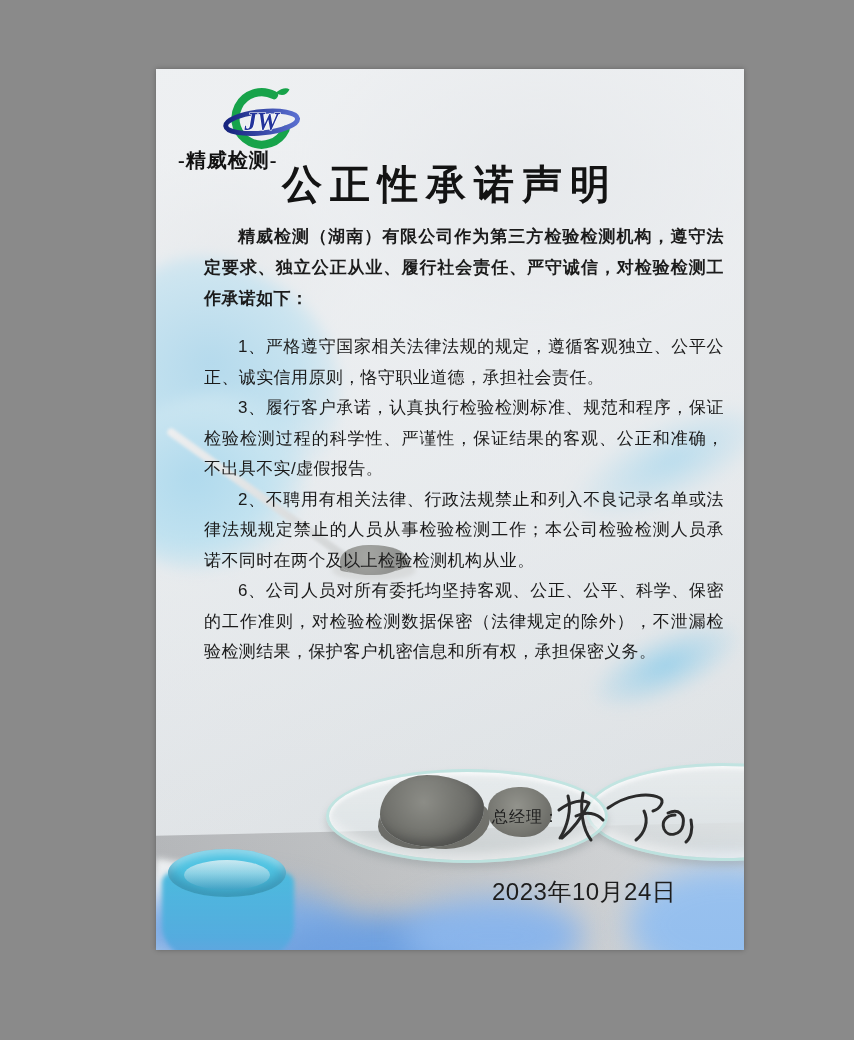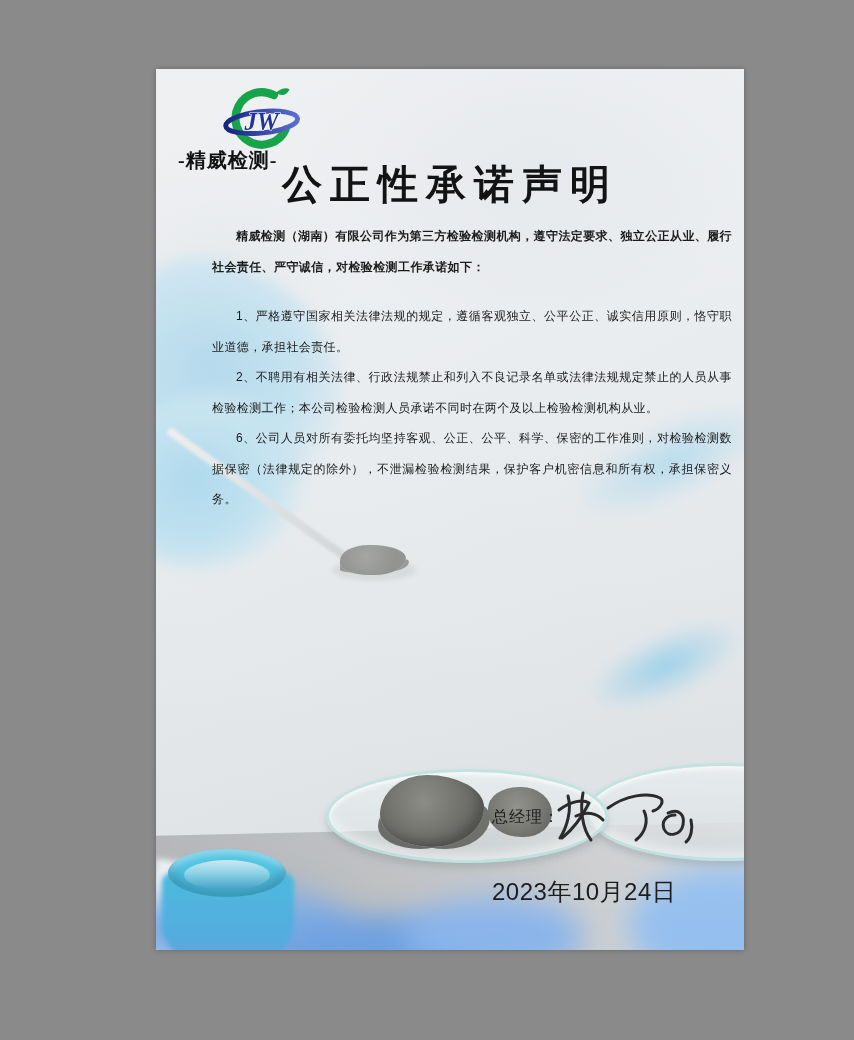--- a/index.html
+++ b/index.html
@@ -96,21 +96,21 @@
       rgba(235,238,240,0.22) 82%,
       rgba(235,238,240,0.12) 100%);}
   
   .txt{position:absolute;z-index:5;color:#1b1b1b;}
   .logo-box{left:48px;top:18px;width:112px;height:64px;}
   .brand{left:22px;top:78px;width:160px;
     font-family:"Liberation Serif",serif;font-weight:bold;font-size:20px;letter-spacing:1px;color:#121212;}
   .title{left:0;top:88px;width:100%;text-align:center;
     font-family:"Liberation Serif",serif;font-weight:bold;font-size:40px;
     letter-spacing:8px;color:#131313;white-space:nowrap;}
-  .textcol{left:56px;top:152px;width:520px;font-size:12px;line-height:30.5px;
+  .textcol{left:48px;top:152px;width:520px;font-size:17px;line-height:30.5px;
     text-align:justify;letter-spacing:0.4px;}
   .textcol p{margin:0;text-indent:2em;}
   .intro{font-weight:bold;margin-bottom:18px !important;line-height:31px;}
   .sign-label{left:336px;top:738px;font-size:16px;letter-spacing:1px;color:#1d1d1d;}
   .sig-svg{left:396px;top:714px;width:150px;height:66px;z-index:6;}
   .date{left:336px;top:807px;font-size:24px;letter-spacing:0.5px;color:#1d1d1d;}
 </style>
 </head>
 <body>
 
@@ -154,20 +154,21 @@
       <ellipse cx="57" cy="43" rx="44" ry="13" fill="none" stroke="url(#lg)" stroke-width="6" transform="rotate(-6 57 43)"></ellipse>
       <text x="57" y="53" text-anchor="middle" font-size="30" font-style="italic" font-weight="bold" fill="#23339b" stroke="#ffffff" stroke-width="1.5" paint-order="stroke" font-family="Liberation Serif, serif">JW</text>
     </svg>
     <div class="txt brand">-精威检测-</div>
 
     <div class="txt title">公正性承诺声明</div>
 
     <div class="txt textcol">
       <p class="intro">精威检测（湖南）有限公司作为第三方检验检测机构，遵守法定要求、独立公正从业、履行社会责任、严守诚信，对检验检测工作承诺如下：</p>
       <p>1、严格遵守国家相关法律法规的规定，遵循客观独立、公平公正、诚实信用原则，恪守职业道德，承担社会责任。</p>
+      <p>3、履行客户承诺，认真执行检验检测标准、规范和程序，保证检验检测过程的科学性、严谨性，保证结果的客观、公正和准确，不出具不实/虚假报告。</p>
       <p>2、不聘用有相关法律、行政法规禁止和列入不良记录名单或法律法规规定禁止的人员从事检验检测工作；本公司检验检测人员承诺不同时在两个及以上检验检测机构从业。</p>
       <p>6、公司人员对所有委托均坚持客观、公正、公平、科学、保密的工作准则，对检验检测数据保密（法律规定的除外），不泄漏检验检测结果，保护客户机密信息和所有权，承担保密义务。</p>
     </div>
 
     <div class="txt sign-label">总经理：</div>
     <svg class="txt sig-svg" viewBox="0 0 150 62">
       <g fill="none" stroke="#2b2b2b" stroke-width="3" stroke-linecap="round" stroke-linejoin="round">
         <path d="M16 11 C20 25 15 42 8 53"></path>
         <path d="M7 25 C19 16 31 14 37 18 C29 34 19 46 10 53"></path>
         <path d="M31 8 C28 24 30 43 39 55"></path>

